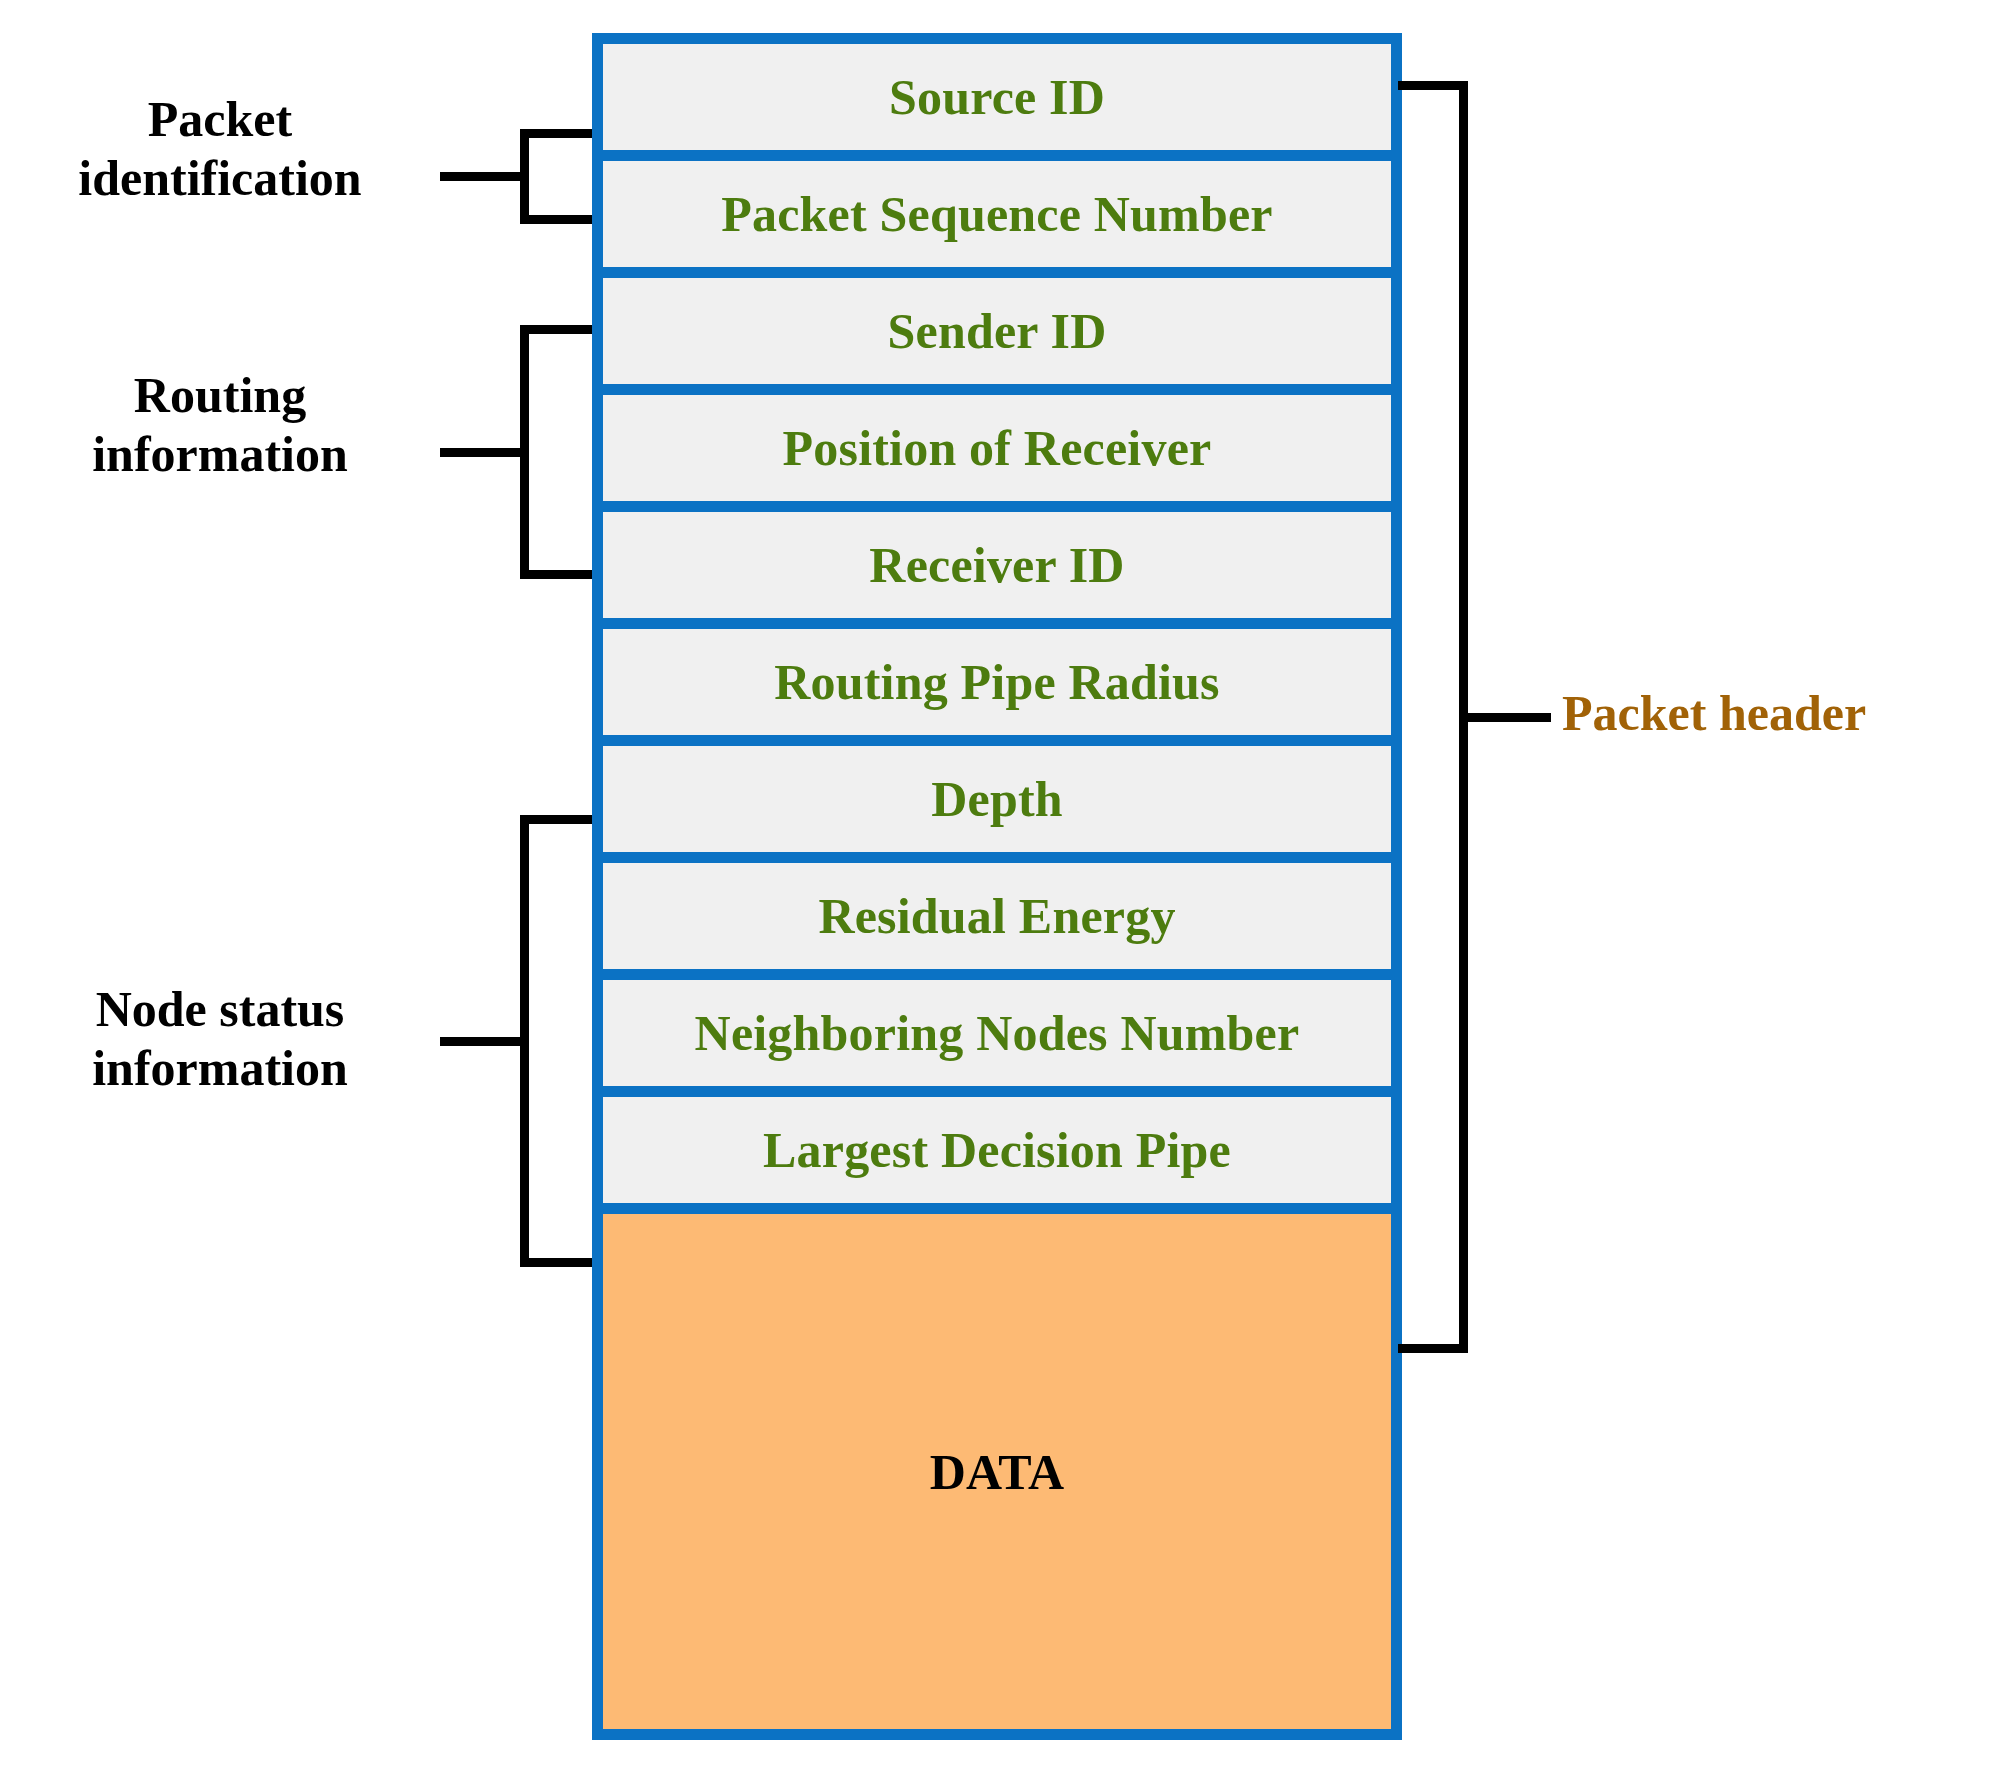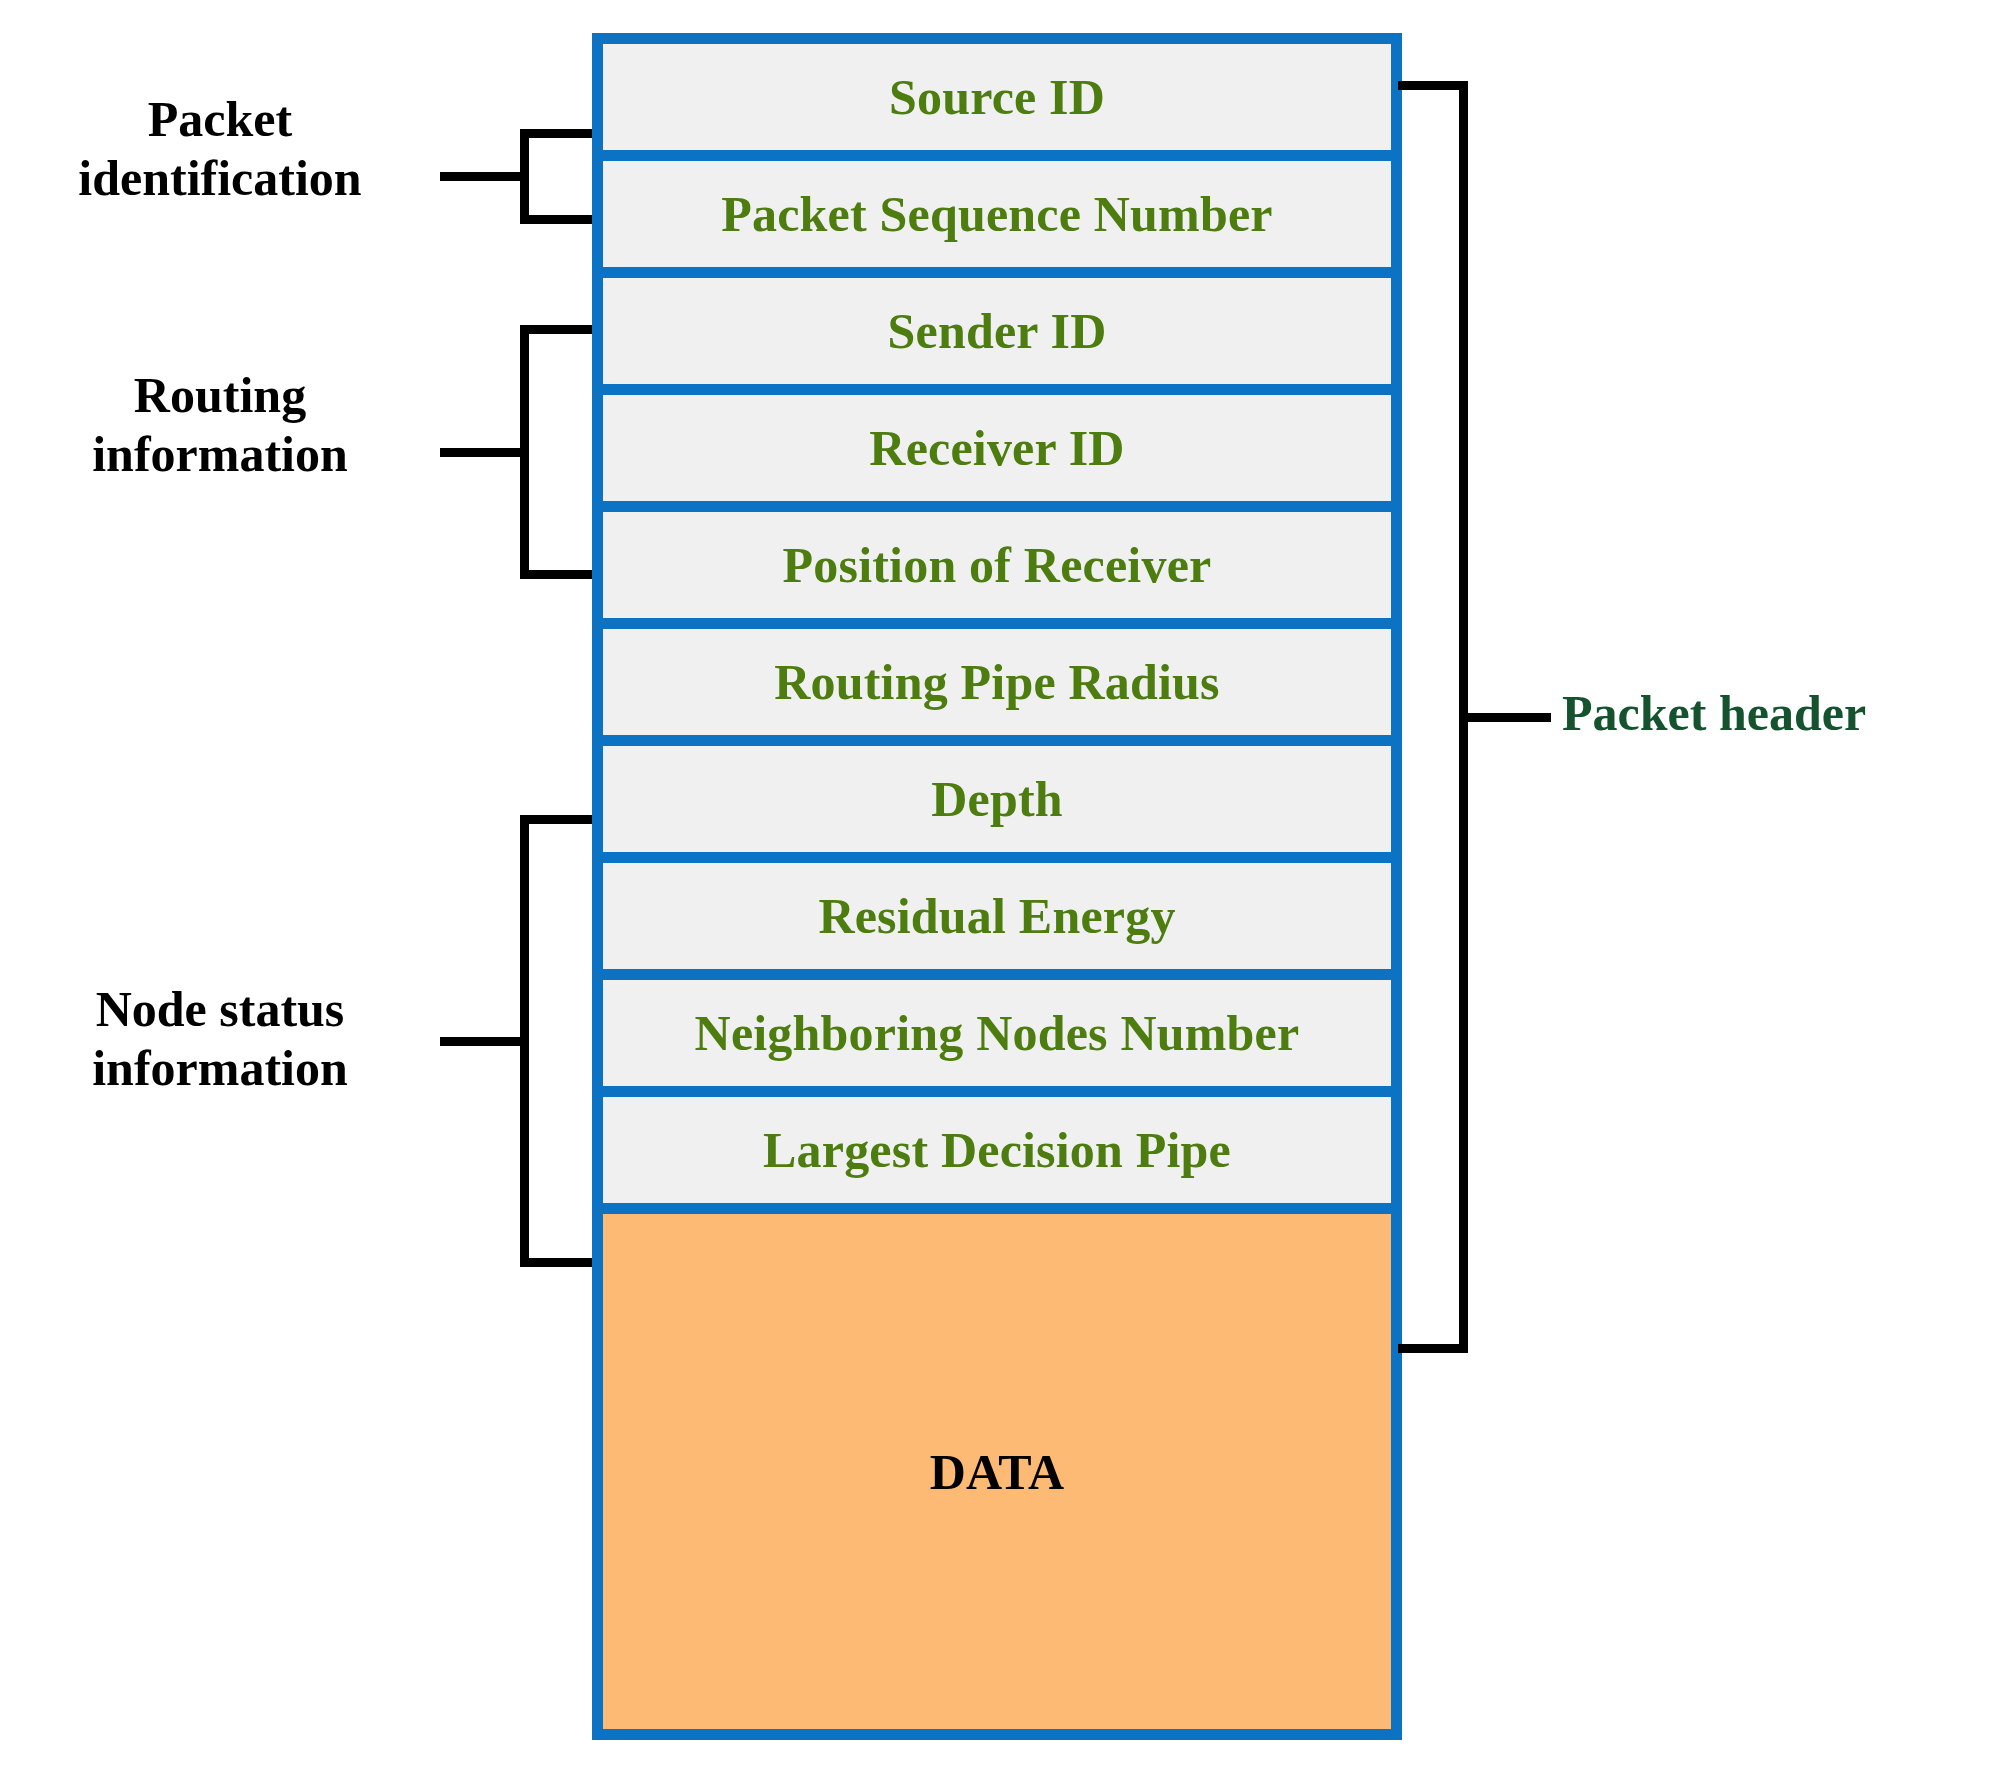--- a/index.html
+++ b/index.html
@@ -114,21 +114,21 @@
     box-sizing: border-box;
     border-right: 9px solid #000000;
     border-top: 9px solid #000000;
     border-bottom: 9px solid #000000;
   }
 
   .right-label {
     position: absolute;
     font-size: 50px;
     font-weight: bold;
-    color: #14532d;
+    color: #a16207;
     line-height: 1;
     white-space: nowrap;
   }
 </style>
 </head>
 <body>
 
 <div id="diagram">
 
   <div class="group">
@@ -160,25 +160,25 @@
 
     <div class="packet-field">
       <span class="field-label">Packet Sequence Number</span>
     </div>
 
     <div class="packet-field">
       <span class="field-label">Sender ID</span>
     </div>
 
     <div class="packet-field">
+      <span class="field-label">Position of Receiver</span>
+    </div>
+
+    <div class="packet-field">
       <span class="field-label">Receiver ID</span>
-    </div>
-
-    <div class="packet-field">
-      <span class="field-label">Position of Receiver</span>
     </div>
 
     <div class="packet-field">
       <span class="field-label">Routing Pipe Radius</span>
     </div>
 
     <div class="packet-field">
       <span class="field-label">Depth</span>
     </div>
 

